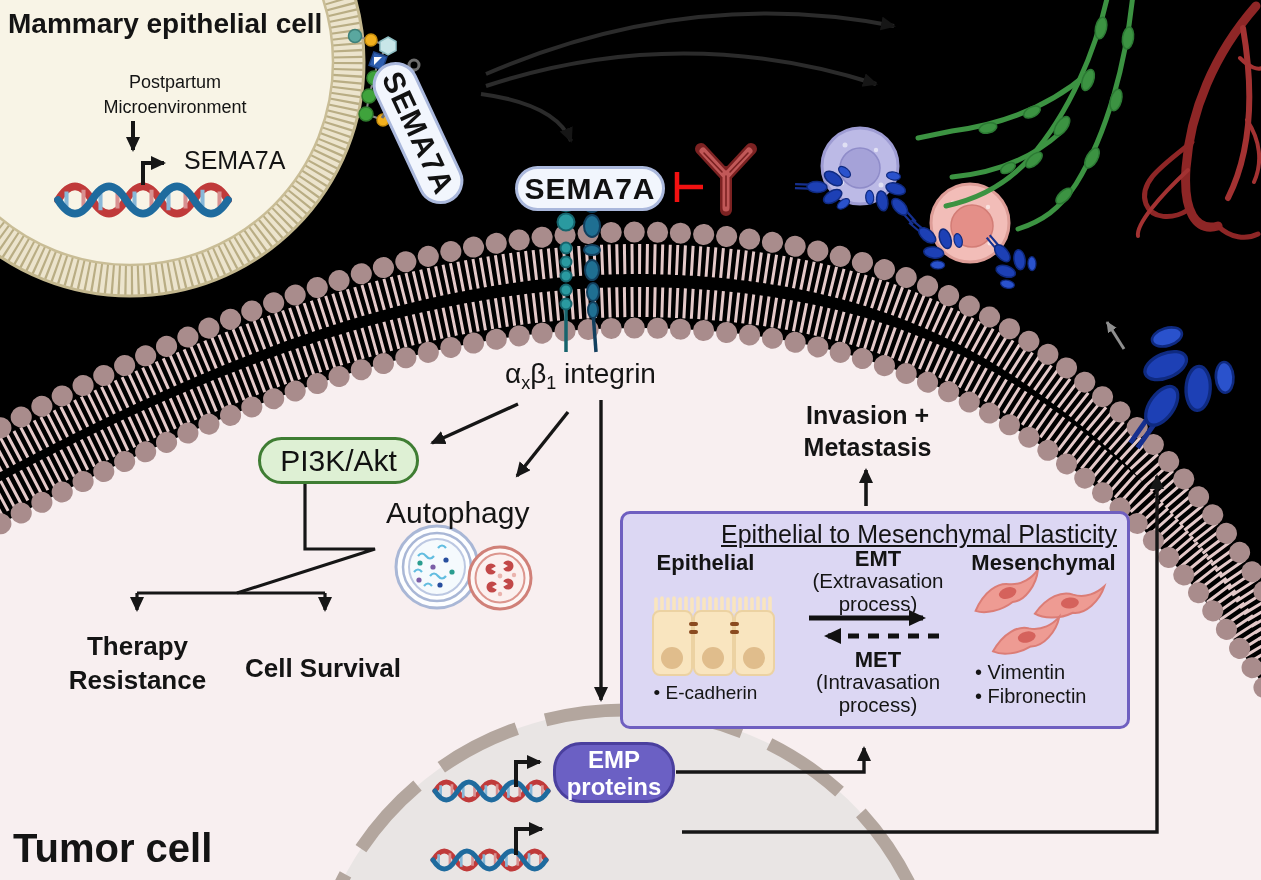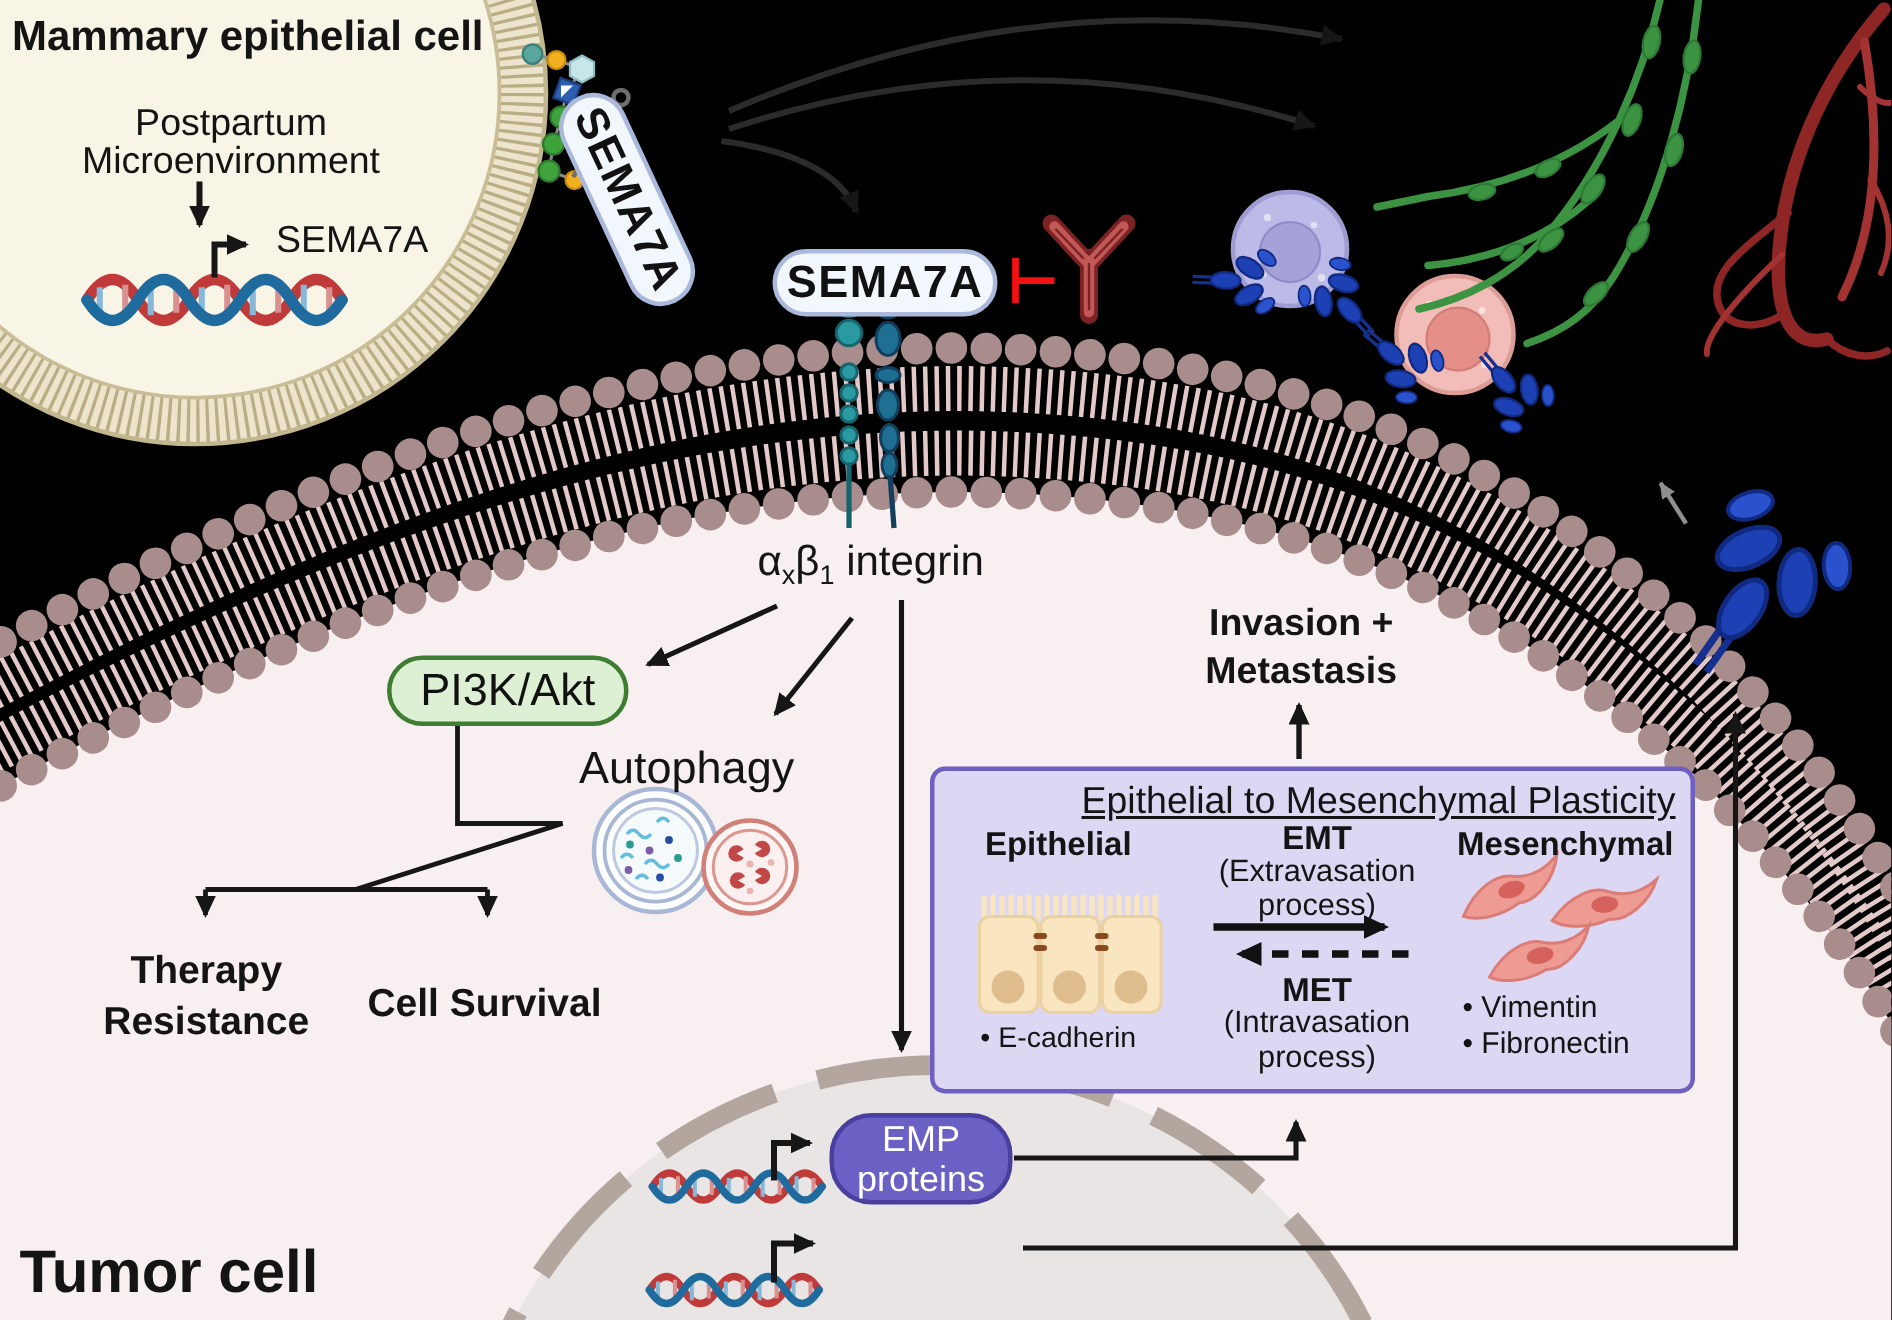--- a/index.html
+++ b/index.html
@@ -5,21 +5,21 @@
   html,body{margin:0;padding:0;background:#000;}
   #canvas{position:relative;width:1261px;height:880px;background:#000;overflow:hidden;
           font-family:"Liberation Sans",sans-serif;}
   #art{position:absolute;left:0;top:0;z-index:1;}
   .t{position:absolute;color:#141414;z-index:2;white-space:nowrap;}
   .ctr{text-align:center;white-space:normal;}
   .b{font-weight:bold;}
   .pill{position:absolute;display:flex;align-items:center;justify-content:center;
         box-sizing:border-box;z-index:2;font-weight:bold;color:#111;}
   .bluepill{background:#f2f6fd;border:3px solid #aab8dc;border-radius:24px;font-size:30px;}
-  .purplepill{background:#6b60c4;border:3px solid #4a3f9e;color:#fff;font-weight:normal;
+  .purplepill{background:#6b60c4;border:3px solid #4a3f9e;color:#fff;font-weight:bold;
         text-align:center;}
   #pi3k{background:#def0d4;border:3.5px solid #3f7d33;border-radius:25px;font-size:30px;
         font-weight:normal;}
   #empbox{position:absolute;left:620px;top:511px;width:510px;height:218px;z-index:2;
         background:#dcd7f3;border:3px solid #6f5fc0;border-radius:10px;box-sizing:border-box;}
   #empbox .t{z-index:3;}
   .sub{font-size:18px;vertical-align:-6px;}
   .boxsvg{position:absolute;z-index:2;pointer-events:none;}
 </style>
 </head>
@@ -265,21 +265,21 @@
   <g>
     <use href="#mab" transform="translate(1163,404) rotate(35) scale(2.2)"></use>
   </g>
   <g>
     <path d="M1124,349 L1107,322" stroke="#8f8f8f" stroke-width="3" fill="none" marker-end="url(#mGr)"></path>
   </g>
 </svg>
 
 <div class="t b" style="left:8px;top:8px;font-size:28px;">Mammary epithelial cell</div>
 
-<div class="t ctr" style="left:51px;top:70px;width:206px;font-size:25px;line-height:24.5px;">
+<div class="t ctr" style="left:72px;top:70px;width:206px;font-size:18px;line-height:24.5px;">
   <div>Postpartum</div>
   <div>Microenvironment</div>
 </div>
 
 <div class="t" style="left:184px;top:146px;font-size:25px;">SEMA7A</div>
 
 <div class="pill bluepill" style="left:342px;top:110px;width:152px;height:46px;transform:rotate(65deg);letter-spacing:1px;">SEMA7A</div>
 
 <div class="pill bluepill" style="left:515px;top:166px;width:150px;height:45px;letter-spacing:1px;">SEMA7A</div>
 

